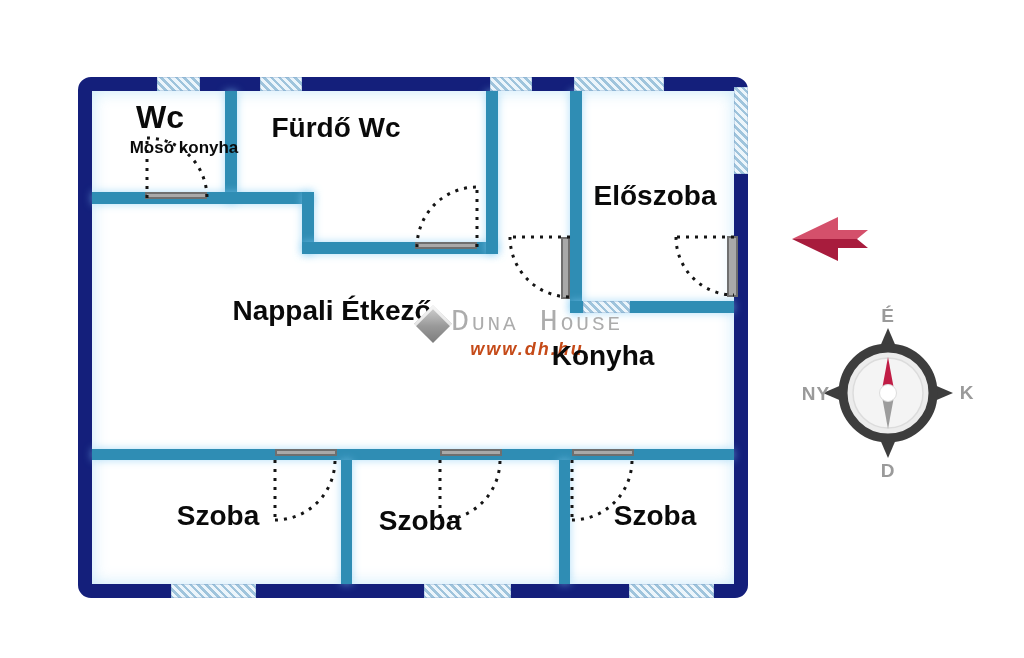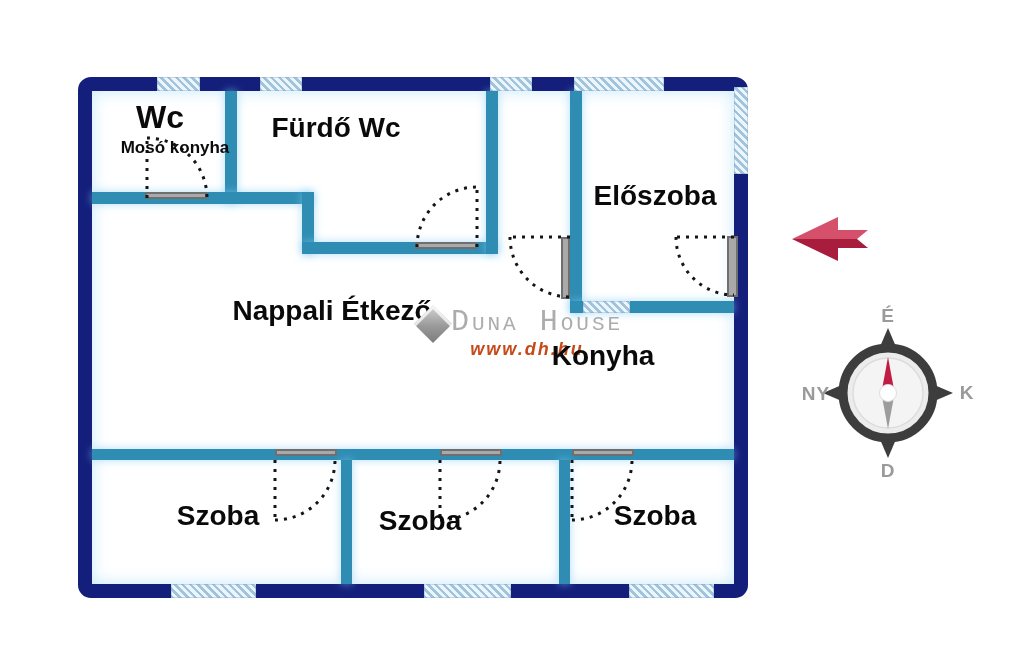--- a/index.html
+++ b/index.html
@@ -133,21 +133,21 @@
       <polygon points="823,393 851,381 851,405" fill="#3d3d3d"></polygon>
       <circle cx="888" cy="393" r="45" fill="#ececec" stroke="#3d3d3d" stroke-width="9"></circle>
       <circle cx="888" cy="393" r="35" fill="#f4f4f4" stroke="#dcdcdc" stroke-width="1.5"></circle>
       <polygon points="881,395 895,395 888,357" fill="#c01d45"></polygon>
       <polygon points="881,391 895,391 888,429" fill="#9c9c9c"></polygon>
       <circle cx="888" cy="393" r="8.5" fill="#ffffff" stroke="#dddddd" stroke-width="1"></circle>
     </g>
   </svg>
 
   <div class="room-label lbl-xl" style="left:160px;top:117px;">Wc</div>
-  <div class="room-label lbl-sm" style="left:153px;top:148px;padding-left:44px;">Mosó konyha</div>
+  <div class="room-label lbl-sm" style="left:162px;top:148px;padding-left:44px;">Mosó konyha</div>
   <div class="room-label lbl-lg" style="left:336px;top:128px;">Fürdő Wc</div>
   <div class="room-label lbl-lg" style="left:655px;top:196px;">Előszoba</div>
   <div class="room-label lbl-lg konyha-top" style="left:603px;top:356px;">Konyha</div>
   <div class="room-label lbl-lg" style="left:332px;top:311px;">Nappali Étkező</div>
   <div class="room-label lbl-lg" style="left:218px;top:516px;">Szoba</div>
   <div class="room-label lbl-lg" style="left:420px;top:521px;">Szoba</div>
   <div class="room-label lbl-lg" style="left:655px;top:516px;">Szoba</div>
 
   <div class="watermark wm-diamond" style="left:433px;top:324px;"></div>
   <div class="watermark wm-brand" style="left:537px;top:322px;font-family:Liberation Mono, monospace;">Duna House</div>

